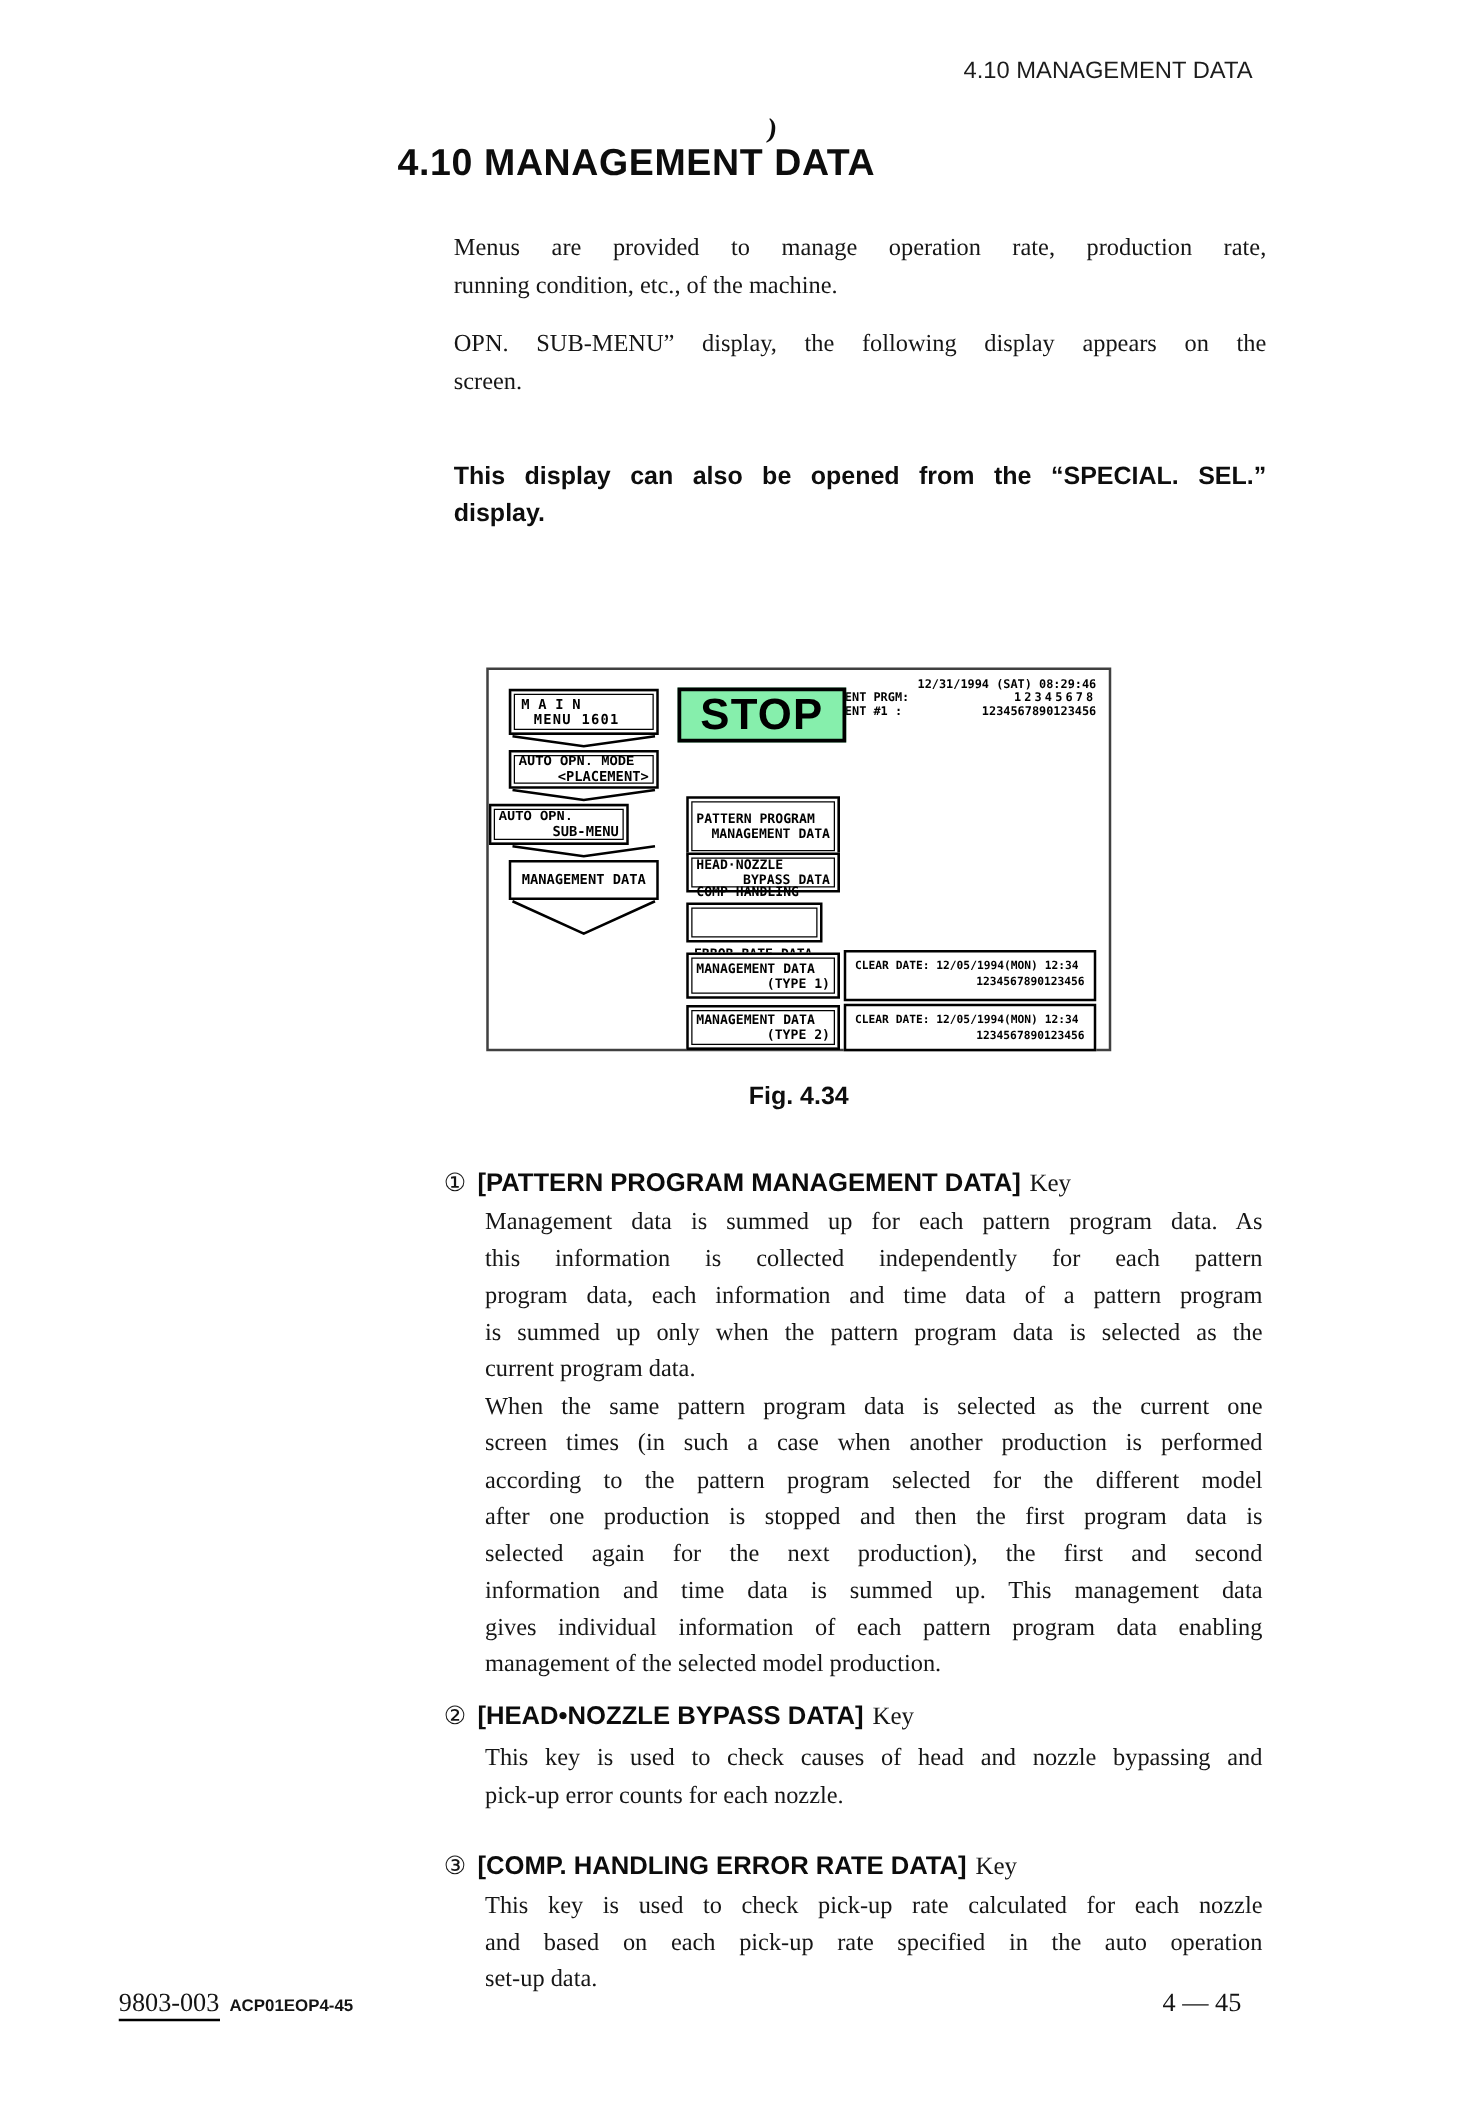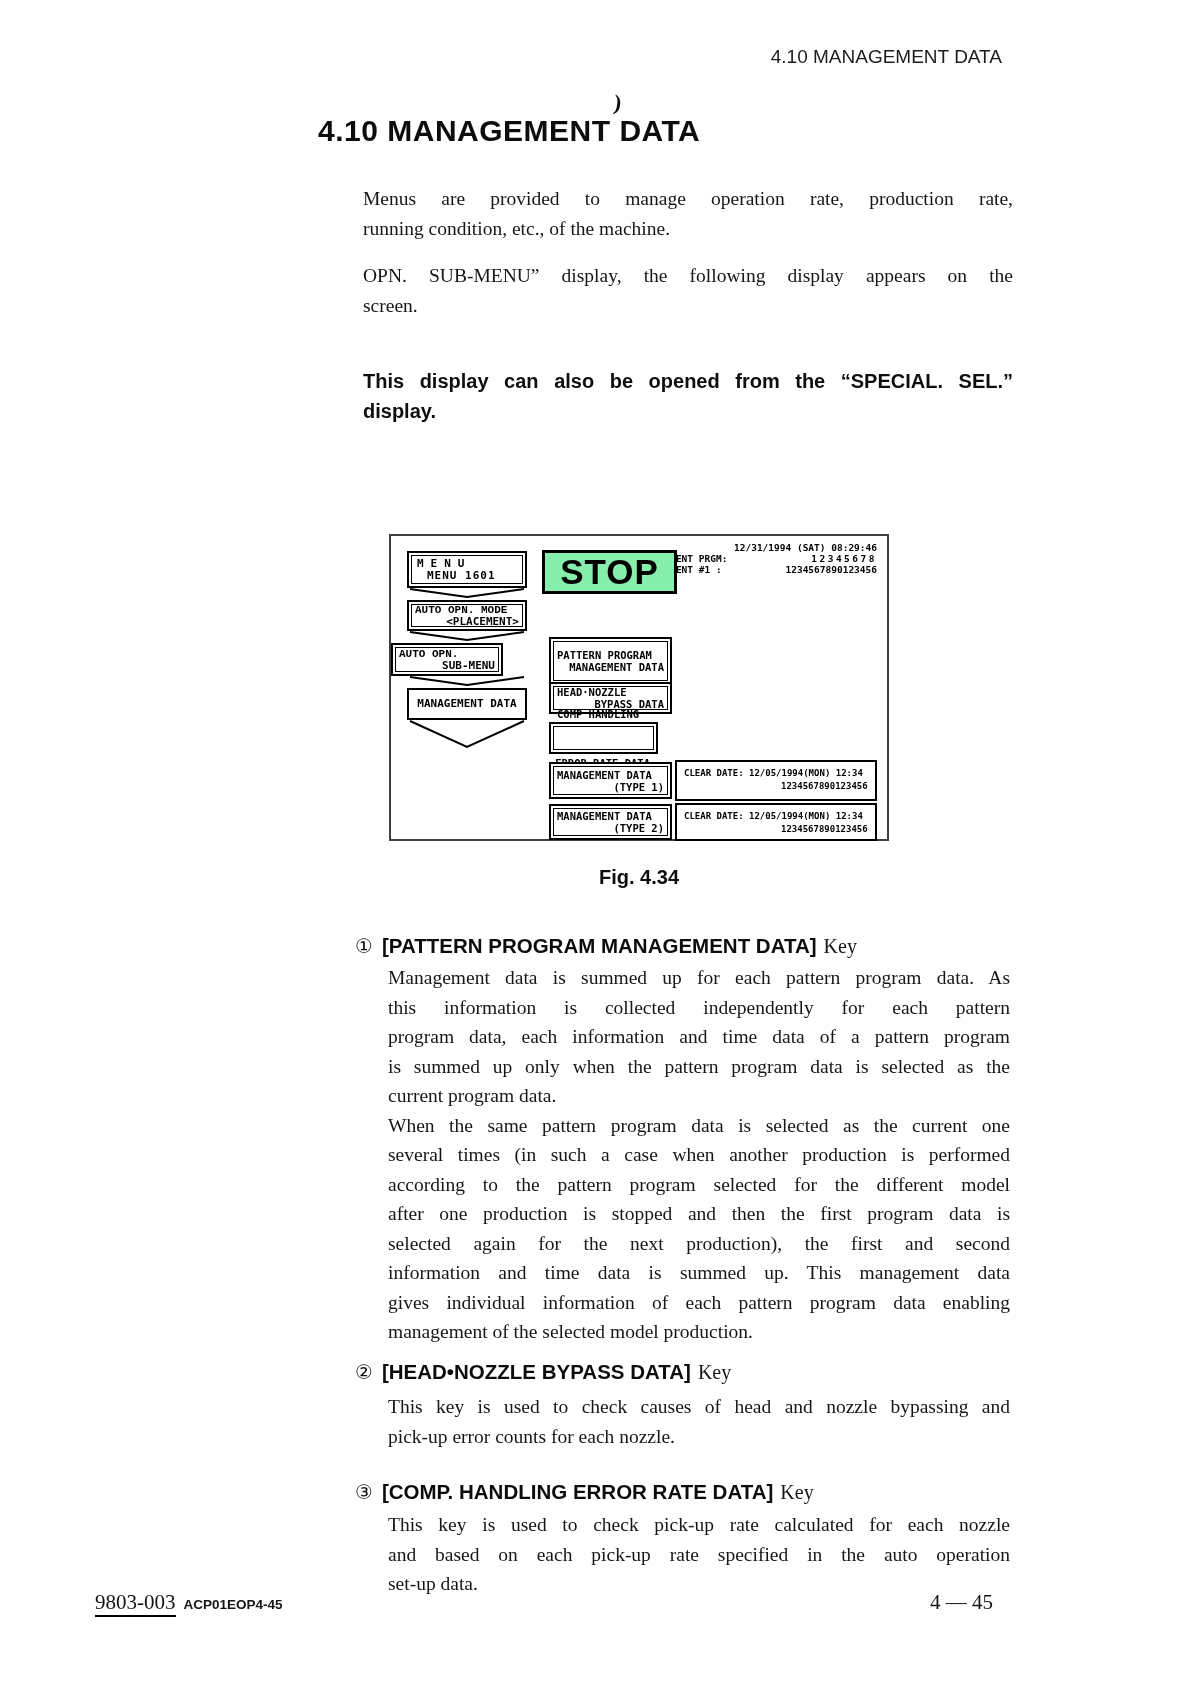--- a/index.html
+++ b/index.html
@@ -123,21 +123,21 @@
       </div>
       <div class="kv">
         <span>COMMENT #1  :</span>
         <span>1234567890123456</span>
       </div>
     </div>
 
     <div class="btn-stop">STOP</div>
 
     <div class="dbl lbtn" style="left:16px; top:15px; width:120px; height:37px;">
-      <span class="main-menu-txt1">MENU</span>
+      <span class="main-menu-txt1">MAIN</span>
       <span class="main-menu-txt2">MENU  1601</span>
     </div>
     <svg class="chev" style="left:16px; top:52px;" width="120" height="11">
       <path d="M3 1 L60 9 L117 1" fill="#fff" stroke="#000" stroke-width="2"></path>
     </svg>
 
     <div class="dbl lbtn" style="left:16px; top:64px; width:120px; height:31px;">
       <span class="l1">AUTO OPN. MODE</span>
       <span class="l2">&lt;PLACEMENT&gt;</span>
     </div>
@@ -199,21 +199,21 @@
   <div class="sec-body" style="top:963px;">
     <div>
         <div class="jline">Management data is summed up for each pattern program data. As</div>
         <div class="jline">this information is collected independently for each pattern</div>
         <div class="jline">program data, each information and time data of a pattern program</div>
         <div class="jline">is summed up only when the pattern program data is selected as the</div>
         <div class="jline last">current program data.</div>
       </div>
     <div>
         <div class="jline">When the same pattern program data is selected as the current one</div>
-        <div class="jline">several times (in such a case when another production is performed</div>
+        <div class="jline">screen times (in such a case when another production is performed</div>
         <div class="jline">according to the pattern program selected for the different model</div>
         <div class="jline">after one production is stopped and then the first program data is</div>
         <div class="jline">selected again for the next production), the first and second</div>
         <div class="jline">information and time data is summed up. This management data</div>
         <div class="jline">gives individual information of each pattern program data enabling</div>
         <div class="jline last">management of the selected model production.</div>
       </div>
   </div>
 
   <div class="sec-head" style="top:1360px;">

